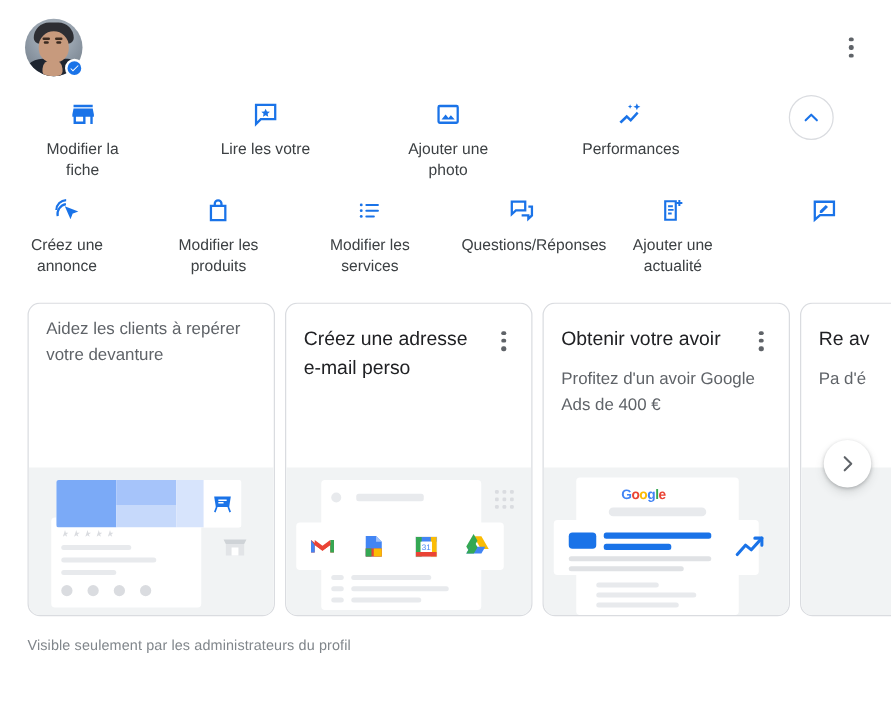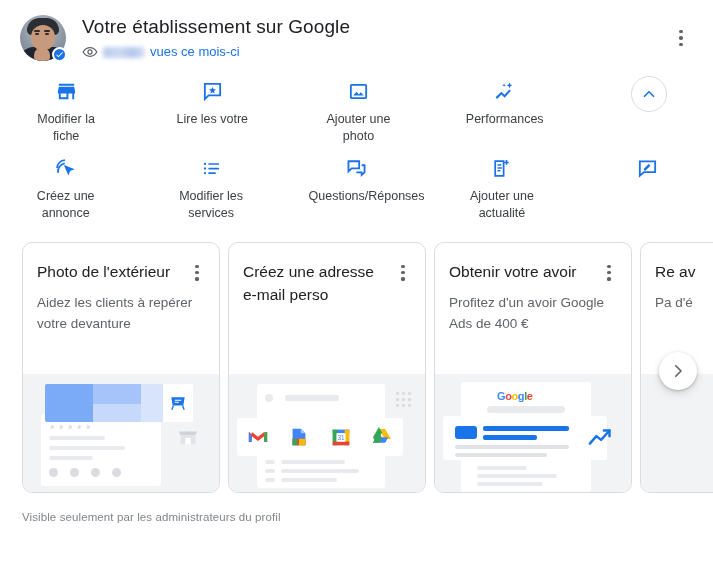--- a/index.html
+++ b/index.html
@@ -143,31 +143,20 @@
           <div class="av-eye r"></div>
         <div class="av-hand"></div>
       </div>
       <div class="badge">
         <svg viewBox="0 0 24 24" fill="#fff">
             <path d="M9 16.2 4.8 12l-1.4 1.4L9 19 21 7l-1.4-1.4z"></path>
           </svg>
       </div>
     </div>
 
-    <div class="header-text">
-      <div class="h-title">Votre établissement sur Google</div>
-      <div class="h-sub">
-        <svg class="eye-icon" viewBox="0 0 24 24" fill="none" stroke="#5f6368" stroke-width="1.8">
-          <path d="M1.8 12S5.5 5.5 12 5.5 22.2 12 22.2 12 18.5 18.5 12 18.5 1.8 12 1.8 12z"></path>
-          <circle cx="12" cy="12" r="3.1"></circle>
-        </svg>
-        <span class="blur-count"></span>
-        <span class="h-sub-link">vues ce mois-ci</span>
-      </div>
-    </div>
 
     <div class="kebab">
       <i></i>
         <i></i>
         <i></i>
     </div>
   </div>
 
   <div class="actions">
 
@@ -220,20 +209,29 @@
     <div class="act-row row2">
       <div class="act">
         <span class="act-ic">
           <svg width="23" height="23" viewBox="0 0 24 24" fill="none" stroke="#1a73e8" stroke-width="1.8">
             <path d="M11.4 3.2a8.5 8.5 0 0 0-8.2 8.3"></path>
               <path d="M4.3 16.6A8.5 8.5 0 0 1 11.2 6.6"></path>
             <path d="M11.6 9.6l8 3.2-3.3 1.2-1.3 3.4z" fill="#1a73e8" stroke="#1a73e8" stroke-width="1.4"></path>
           </svg>
         </span>
         <span class="act-lb">Créez une annonce</span>
+      </div>
+      <div class="act">
+        <span class="act-ic">
+          <svg width="23" height="23" viewBox="0 0 24 24" fill="none" stroke="#1a73e8" stroke-width="1.9">
+              <path d="M6 8h12v12H6z"></path>
+              <path d="M9.2 8V6.2a2.8 2.8 0 0 1 5.6 0V8"></path>
+            </svg>
+        </span>
+        <span class="act-lb">Modifier les produits</span>
       </div>
       <div class="act">
         <span class="act-ic">
           <svg width="23" height="23" viewBox="0 0 24 24" fill="#1a73e8">
               <rect x="4" y="6" width="2.4" height="2.4" rx="1.2"></rect>
               <rect x="8.6" y="6.4" width="11.4" height="1.8" rx=".9"></rect>
               <rect x="4" y="10.8" width="2.4" height="2.4" rx="1.2"></rect>
               <rect x="8.6" y="11.2" width="11.4" height="1.8" rx=".9"></rect>
               <rect x="4" y="15.6" width="2.4" height="2.4" rx="1.2"></rect>
               <rect x="8.6" y="16" width="8" height="1.8" rx=".9"></rect>
@@ -268,28 +266,20 @@
             </svg>
         </span>
       </div>
     </div>
   </div>
 
   <div class="cards-area">
     <div class="cards">
 
       <div class="card">
-        <div class="card-head">
-          <div class="card-title">Photo de l'extérieur</div>
-          <div class="card-kebab">
-              <i></i>
-              <i></i>
-              <i></i>
-            </div>
-        </div>
         <div class="card-desc">Aidez les clients à repérer votre devanture</div>
         <div class="card-illo">
           <div class="i1-back"></div>
           <div class="i1-stars">
               <i></i>
               <i></i>
               <i></i>
               <i></i>
               <i></i>
             </div>

